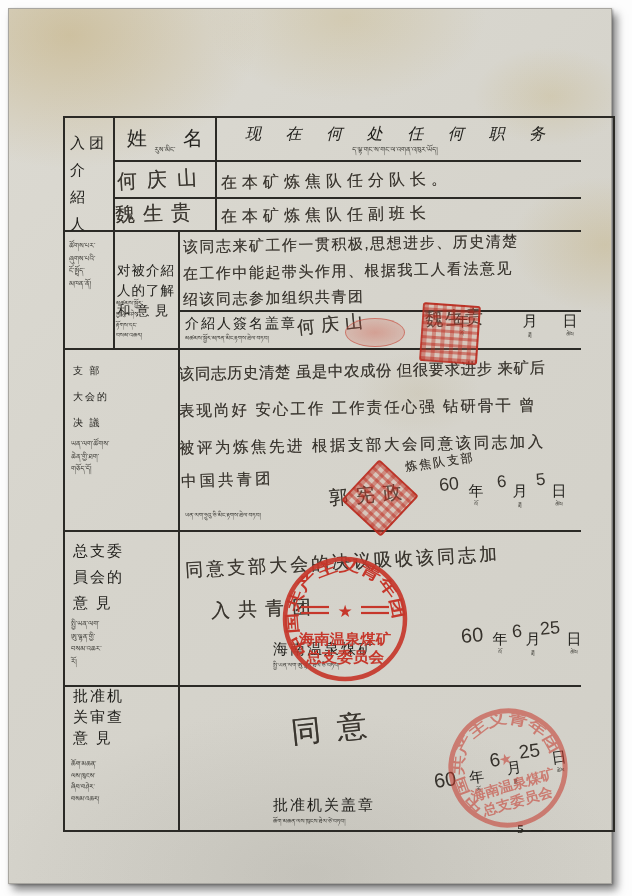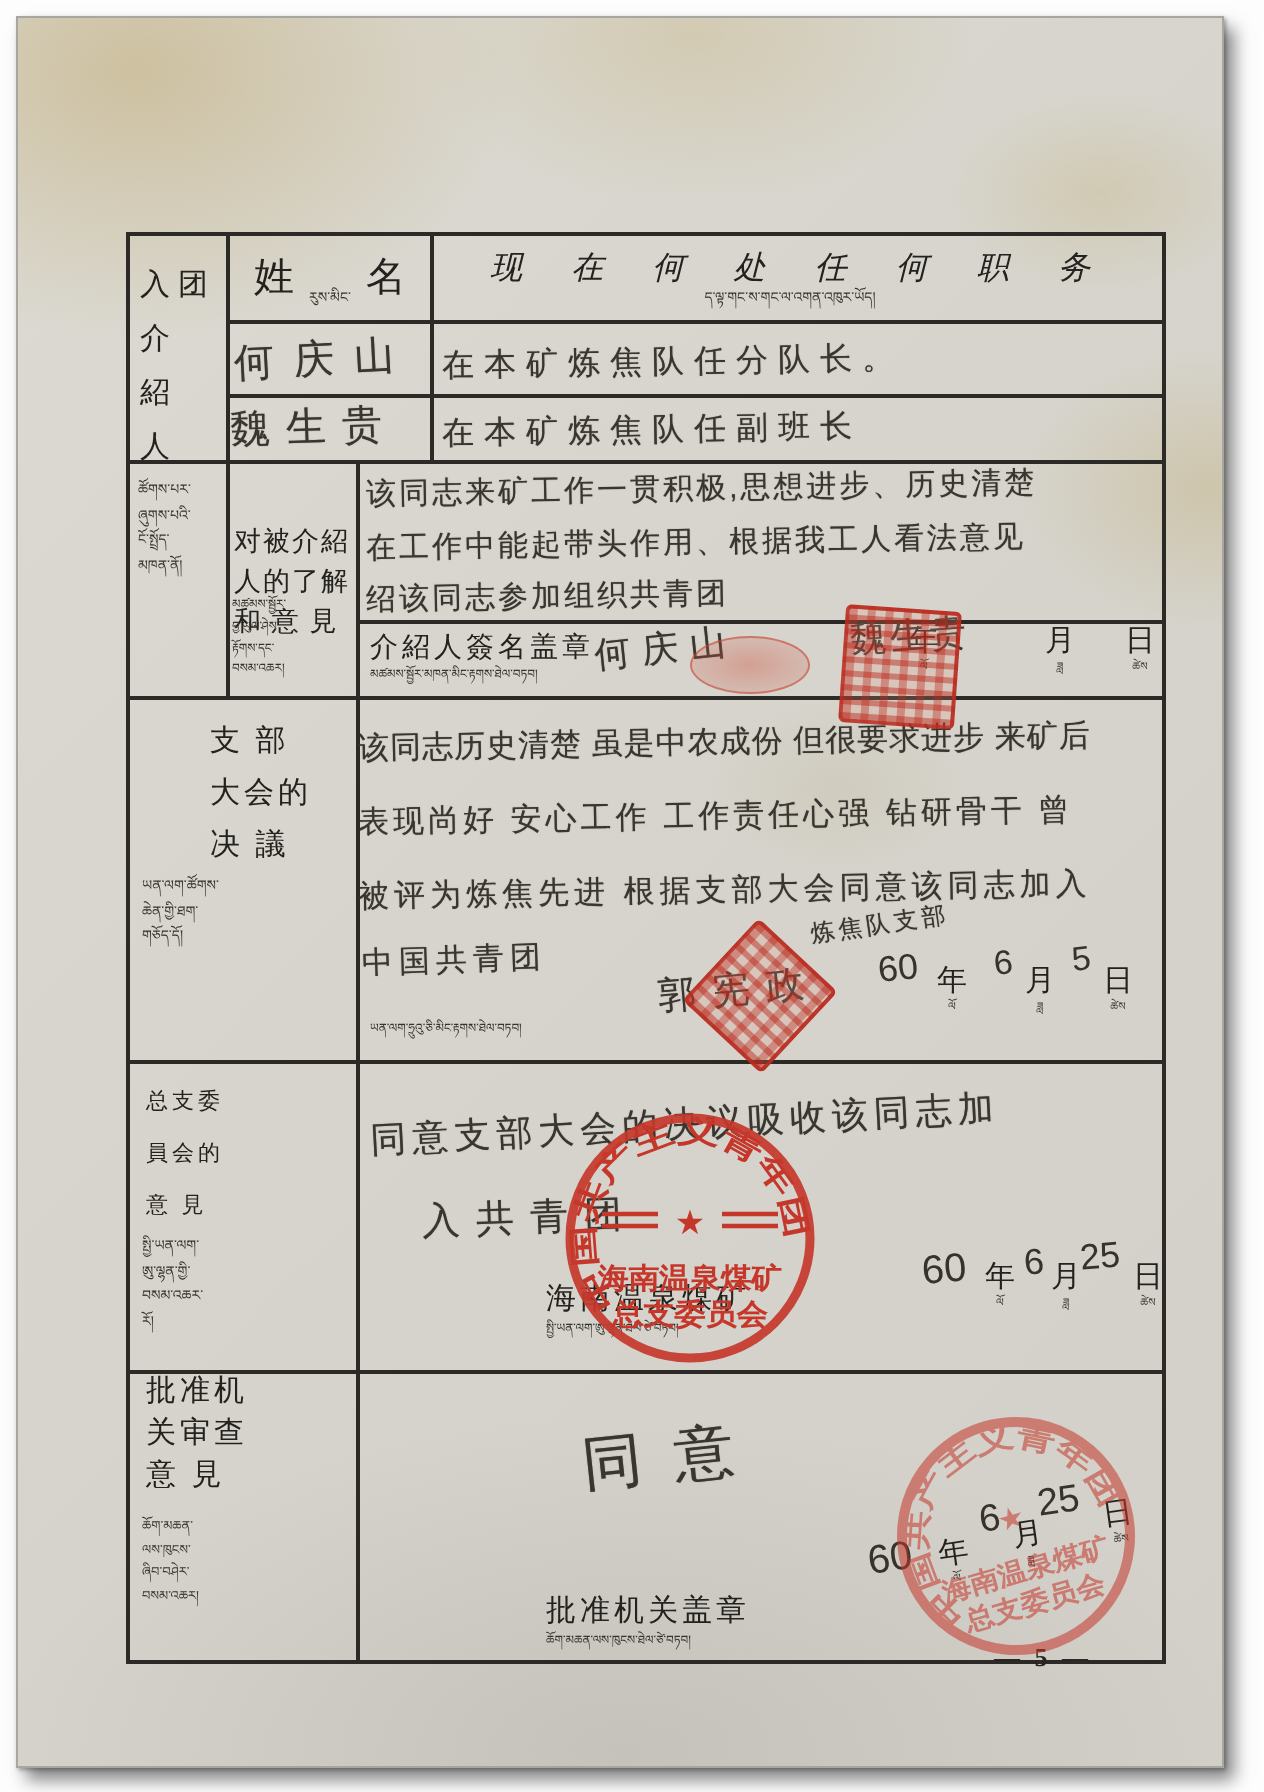--- a/index.html
+++ b/index.html
@@ -10,21 +10,21 @@
     background:
       radial-gradient(ellipse 270px 190px at 10% 3%, rgba(186,158,92,.42), rgba(186,158,92,0) 70%),
       radial-gradient(ellipse 200px 120px at 56% 1%, rgba(193,169,104,.28), rgba(193,169,104,0) 70%),
       radial-gradient(ellipse 130px 95px at 99% 27%, rgba(188,163,98,.30), rgba(188,163,98,0) 72%),
       radial-gradient(ellipse 110px 70px at 90% 10%, rgba(193,170,105,.26), rgba(193,170,105,0) 70%),
       radial-gradient(ellipse 90px 60px at 68% 44%, rgba(176,158,112,.15), rgba(176,158,112,0) 70%),
       radial-gradient(ellipse 420px 220px at 50% 99%, rgba(150,148,140,.25), rgba(150,148,140,0) 75%),
       linear-gradient(135deg,#dcdad2 0%,#d6d4cc 45%,#d2d0c8 100%);
     border:1px solid #a8a6a0;
     box-shadow:5px 6px 8px rgba(35,35,35,.55), 1px 1px 2px rgba(60,60,60,.4);}
-  .table{position:absolute;left:54px;top:107px;width:516px;height:712px;border:2px solid #2b2a26;box-sizing:content-box;}
+  .table{position:absolute;left:54px;top:107px;width:516px;height:712px;border:2px solid #2b2a26;box-sizing:content-box;padding-left:32px;}
   .hl,.vl{position:absolute;background:#2b2a26;}
   .hl{height:2px;}
   .vl{width:2px;}
   .printed{position:absolute;font-family:"Liberation Serif",serif;color:#23221e;white-space:pre-line;}
   .plabel{letter-spacing:2px;}
   .tib{position:absolute;font-family:"Liberation Sans",sans-serif;color:#35342f;white-space:pre-line;line-height:1.8;}
   .hw{position:absolute;font-family:"Liberation Sans",sans-serif;color:#3a362f;white-space:nowrap;
       text-shadow:0 0 .5px rgba(50,45,40,.6);}
   .justify{text-align:justify;text-align-last:justify;}
   .center{text-align:center;}
@@ -105,21 +105,21 @@
       </div>
       <div class="dlab" style="left:454px;top:196px;">
         <span class="dchar">月</span>
         <span class="dtib">ཟླ</span>
       </div>
       <div class="dlab" style="left:494px;top:196px;">
         <span class="dchar">日</span>
         <span class="dtib">ཚེས</span>
       </div>
 
-      <div class="printed" style="left:8px;top:240px;width:78px;font-size:15px;line-height:26px;letter-spacing:2px;margin-left:32px;">支  部
+      <div class="printed" style="left:8px;top:240px;width:78px;font-size:10px;line-height:26px;letter-spacing:2px;">支  部
 大会的
 决  議</div>
       <div class="tib" style="left:6px;top:320px;width:54px;font-size:7px;">ཡན་ལག་ཚོགས་
 ཆེན་གྱི་ཐག་
 གཅོད་དོ།</div>
 
       <div class="hw" style="left:114px;top:243px;font-size:15.5px;letter-spacing:.5px;transform:rotate(-1deg);">该同志历史清楚 虽是中农成份 但很要求进步 来矿后</div>
       <div class="hw" style="left:114px;top:280px;font-size:15.5px;letter-spacing:2px;transform:rotate(-1deg);">表现尚好 安心工作 工作责任心强 钻研骨干 曾</div>
       <div class="hw" style="left:114px;top:317px;font-size:15.5px;letter-spacing:2.5px;transform:rotate(-1deg);">被评为炼焦先进 根据支部大会同意该同志加入</div>
       <div class="hw" style="left:116px;top:352px;font-size:15.5px;letter-spacing:3px;transform:rotate(-2deg);">中国共青团</div>
@@ -139,21 +139,21 @@
       <div class="dlab" style="left:444px;top:366px;">
         <span class="dchar">月</span>
         <span class="dtib">ཟླ</span>
       </div>
       <span class="hnum" style="left:471px;top:352px;font-size:17px;transform:rotate(-6deg);">5</span>
       <div class="dlab" style="left:483px;top:366px;">
         <span class="dchar">日</span>
         <span class="dtib">ཚེས</span>
       </div>
 
-      <div class="printed" style="left:8px;top:420px;width:64px;font-size:11px;line-height:26px;letter-spacing:2px;">总支委
+      <div class="printed" style="left:8px;top:420px;width:64px;font-size:15px;line-height:26px;letter-spacing:2px;">总支委
 員会的
 意  見</div>
       <div class="tib" style="left:6px;top:500px;width:54px;font-size:7px;">སྤྱི་ཡན་ལག་
 ཨུ་ལྷན་གྱི་
 བསམ་འཆར་
 རོ།</div>
 
       <div class="hw" style="left:120px;top:432px;font-size:18px;letter-spacing:3px;transform:rotate(-3deg);">同意支部大会的决议吸收该同志加</div>
       <div class="hw" style="left:146px;top:478px;font-size:19px;letter-spacing:8px;transform:rotate(-2deg);">入共青团</div>
 

